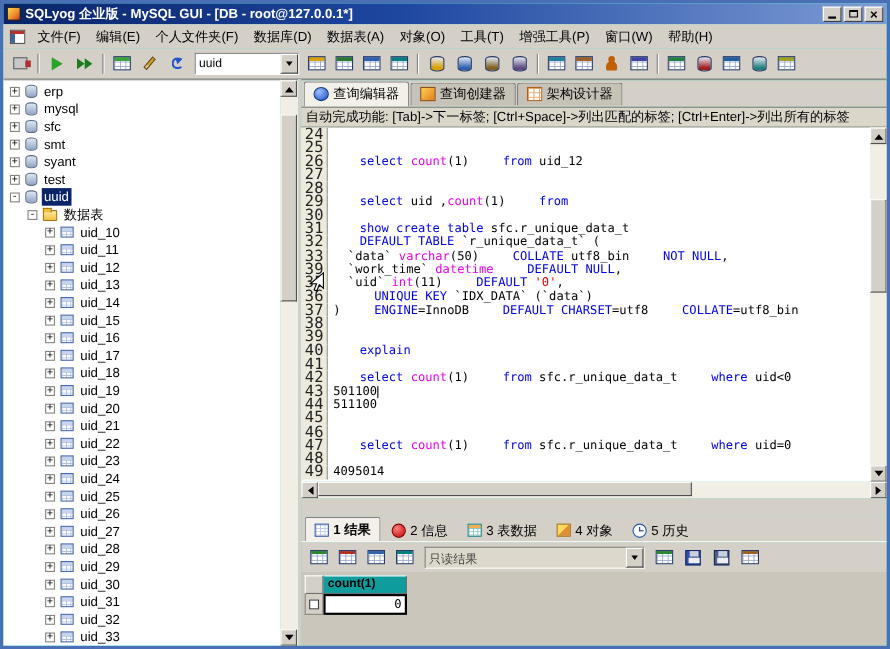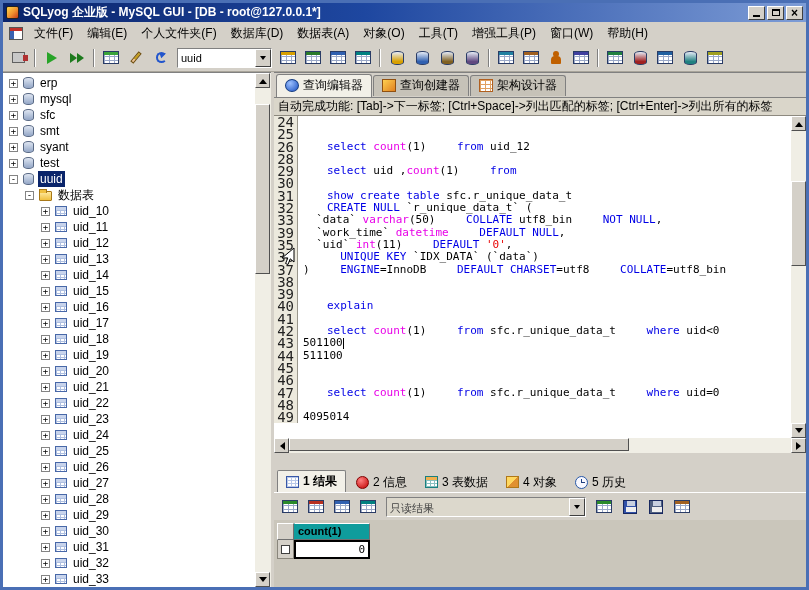--- a/index.html
+++ b/index.html
@@ -454,38 +454,42 @@
             </div>
             <div class="ed-line">
               <span class="ed-num">25</span>
               <span class="ed-code"></span>
             </div>
             <div class="ed-line">
               <span class="ed-num">26</span>
               <span class="ed-code"><span class="tk-k">select </span><span class="tk-f">count</span><span class="tk-d">(1) </span><span class="tk-k">from </span><span class="tk-d">uid_12</span></span>
             </div>
             <div class="ed-line">
+              <span class="ed-num">27</span>
+              <span class="ed-code"></span>
+            </div>
+            <div class="ed-line">
               <span class="ed-num">28</span>
               <span class="ed-code"></span>
             </div>
             <div class="ed-line">
               <span class="ed-num">29</span>
               <span class="ed-code"><span class="tk-k">select </span><span class="tk-d">uid ,</span><span class="tk-f">count</span><span class="tk-d">(1) </span><span class="tk-k">from</span></span>
             </div>
             <div class="ed-line">
               <span class="ed-num">30</span>
               <span class="ed-code"></span>
             </div>
             <div class="ed-line">
               <span class="ed-num">31</span>
               <span class="ed-code"><span class="tk-k">show create table </span><span class="tk-d">sfc.r_unique_data_t</span></span>
             </div>
             <div class="ed-line">
               <span class="ed-num">32</span>
-              <span class="ed-code"><span class="tk-k">CREATE NULL </span><span class="tk-d">`r_unique_data_t` (</span></span>
+              <span class="ed-code"><span class="tk-k">DEFAULT TABLE </span><span class="tk-d">`r_unique_data_t` (</span></span>
             </div>
             <div class="ed-line">
               <span class="ed-num">33</span>
               <span class="ed-code"><span class="tk-d">  `data` </span><span class="tk-f">varchar</span><span class="tk-d">(50) </span><span class="tk-k">COLLATE </span><span class="tk-d">utf8_bin </span><span class="tk-k">NOT NULL</span><span class="tk-d">,</span></span>
             </div>
             <div class="ed-line">
               <span class="ed-num">39</span>
               <span class="ed-code"><span class="tk-d">  `work_time` </span><span class="tk-f">datetime </span><span class="tk-k">DEFAULT NULL</span><span class="tk-d">,</span></span>
             </div>
             <div class="ed-line">

